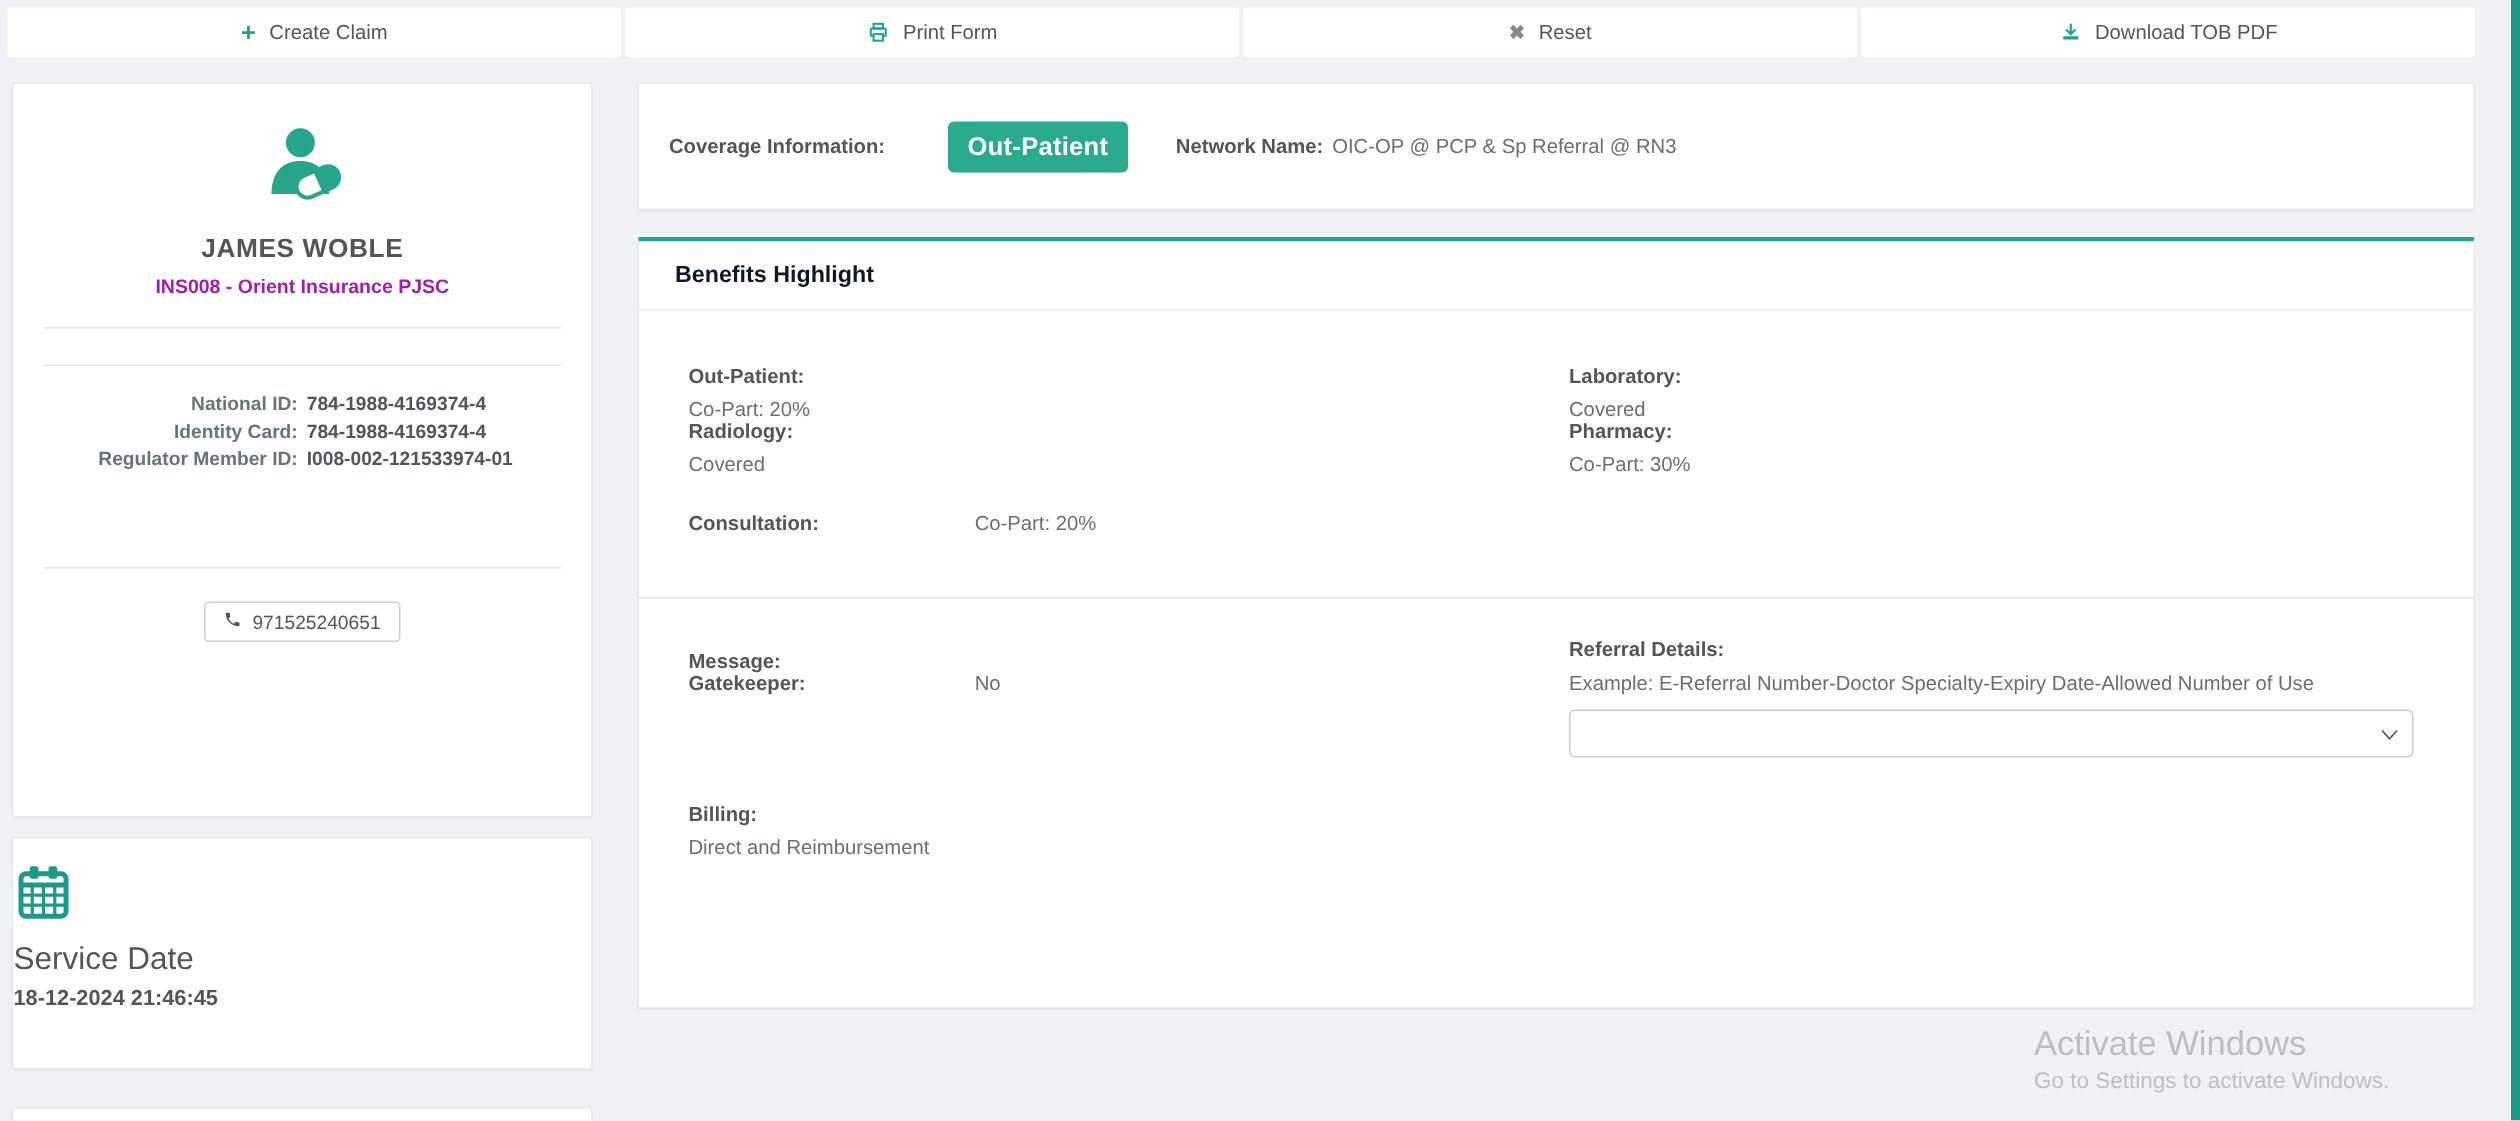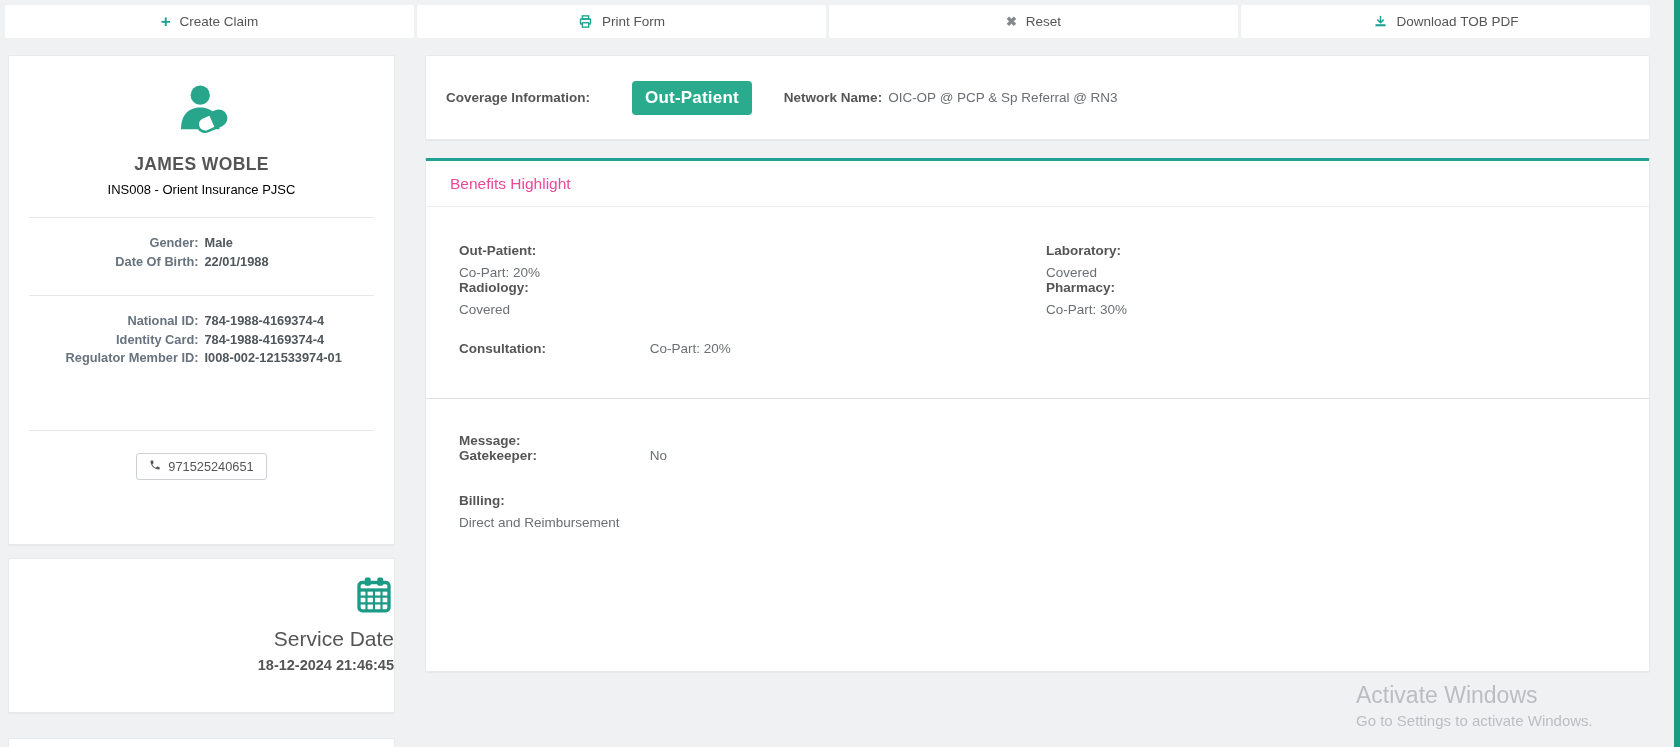--- a/index.html
+++ b/index.html
@@ -25,48 +25,48 @@
     display:flex; align-items:center; justify-content:center; gap:9px;
     font-family: "Liberation Sans", sans-serif; font-size:13.5px; color:#555; cursor:pointer;
   }
   .tb-icon { display:inline-flex; align-items:center; }
   .plus-glyph { color:#1fa291; font-size:17px; font-weight:bold; line-height:1; }
   .x-glyph { color:#84898e; font-size:13px; font-weight:bold; line-height:1; }
   
   #patient-card { left:8px; top:55px; width:387px; height:490px; text-align:center; }
   .avatar-wrap { margin-top:26px; }
   .patient-name { margin-top:12px; font-size:17.5px; font-weight:bold; color:#555; letter-spacing:.4px; }
-  .patient-sub { margin-top:7px; font-size:13px; font-weight:normal; color:#000000; }
+  .patient-sub { margin-top:7px; font-size:13px; font-weight:bold; color:#a21caf; }
   .patient-sub2 { margin-top:4px; font-size:13px; font-weight:bold; color:#5c6670; }
   .side-divider { border:none; border-top:1px solid #e5e7e9; margin:20px 20px 0; }
   .kv-block { margin-top:16px; }
   .kv-row { display:flex; font-size:12.8px; font-weight:bold; line-height:1.45; }
   .kv-label { flex:1; text-align:right; color:#67737e; padding-right:3px; white-space:nowrap; }
   .kv-value { flex:1; text-align:left; color:#4f565c; padding-left:3px; white-space:nowrap; }
   .phone-btn {
     margin-top:22px; display:inline-flex; align-items:center; gap:7px;
     background:#fff; border:1px solid #ccd0d4; border-radius:3px;
     padding:5px 12px; font-family:"Liberation Sans",sans-serif;
     font-size:12.8px; color:#555; cursor:pointer;
   }
-  #service-card { left:8px; top:558px; width:387px; height:155px; text-align:right; }
+  #service-card { left:8px; top:558px; width:387px; height:155px; text-align:left; }
   .service-title { margin-top:8px; font-size:21px; color:#555; }
   .service-date { margin-top:6px; font-size:14.5px; font-weight:bold; color:#555; }
   #bottom-card { left:8px; top:738px; width:387px; height:30px; }
   
   #coverage-card { left:425px; top:55px; width:1225px; height:85px; display:flex; align-items:center; padding-left:20px; }
   .cov-label { font-size:13.5px; font-weight:bold; color:#555; }
   .cov-badge {
     margin-left:42px; background:#2aab8e; color:#fff; font-weight:bold; font-size:17px;
     padding:7px 13px; border-radius:4px; letter-spacing:.2px;
   }
   .net-label { margin-left:32px; font-size:13.5px; font-weight:bold; color:#555; }
   .net-value { margin-left:6px; font-size:13.5px; color:#6b6f73; }
   #benefits-card { left:425px; top:158px; width:1225px; height:514px; border-top:3px solid #1fa291; }
-  .bh-header { padding:14px 24px 13px; font-size:15.5px; font-weight:normal; color:#ec4899; border-bottom:1px solid #ebecee; }
+  .bh-header { padding:14px 24px 13px; font-size:15.5px; font-weight:bold; color:#0f172a; border-bottom:1px solid #ebecee; }
   .bh-body { padding:36px 0 0 33px; font-size:13.5px; }
   .ben-grid { display:grid; grid-template-columns:587px 1fr; }
   .ben-label { font-weight:bold; color:#555; }
   .ben-value { margin-top:7px; color:#6b6f73; }
   .row1 { }
   .row2 { margin-bottom:24px; }
   .inline-row .ben-label { display:inline-block; width:187px; }
   .inline-value { color:#6b6f73; }
   .consult-row { margin-bottom:42px; }
   .hr-full { border:none; border-top:1px solid #dfe1e3; margin:0 0 26px -33px; }
@@ -130,30 +130,20 @@
         <rect x="26" y="36" width="34" height="17" rx="8.5" fill="#ffffff" stroke="#27a68c" stroke-width="3"></rect>
         <path d="M43 36 h9 a8.5 8.5 0 0 1 0 17 h-9 Z" fill="#27a68c"></path>
       </g>
     </svg>
   </div>
   <div class="patient-name">JAMES WOBLE</div>
   <div class="patient-sub">INS008 - Orient Insurance PJSC</div>
 
   <hr class="side-divider">
 
-  <div class="kv-block">
-    <div class="kv-row">
-      <span class="kv-label">Gender:</span>
-      <span class="kv-value">Male</span>
-    </div>
-    <div class="kv-row">
-      <span class="kv-label">Date Of Birth:</span>
-      <span class="kv-value">22/01/1988</span>
-    </div>
-  </div>
 
   <hr class="side-divider" style="margin-top:24px;">
 
   <div class="kv-block">
     <div class="kv-row">
       <span class="kv-label">National ID:</span>
       <span class="kv-value">784-1988-4169374-4</span>
     </div>
     <div class="kv-row">
       <span class="kv-label">Identity Card:</span>
@@ -236,20 +226,34 @@
     <div class="ben-grid">
       <div>
         <div class="inline-row msg-line">
           <span class="ben-label">Message:</span>
         </div>
         <div class="inline-row">
           <span class="ben-label">Gatekeeper:</span>
           <span class="inline-value">No</span>
         </div>
       </div>
+      <div>
+        <div class="ben-label">Referral Details:</div>
+        <div class="ref-example">Example: E-Referral Number-Doctor Specialty-Expiry Date-Allowed Number of Use</div>
+        <div class="select-wrap">
+          <select class="ref-select">
+            <option value=""></option>
+          </select>
+          <span class="select-chevron">
+            <svg width="12" height="8" viewBox="0 0 24 16" fill="none" stroke="#555" stroke-width="2.2">
+              <path d="M2 2l10 11L22 2"></path>
+            </svg>
+          </span>
+        </div>
+      </div>
     </div>
 
     <div class="billing-sec">
       <div class="ben-label">Billing:</div>
       <div class="ben-value">Direct and Reimbursement</div>
     </div>
 
   </div>
 </div>
 

